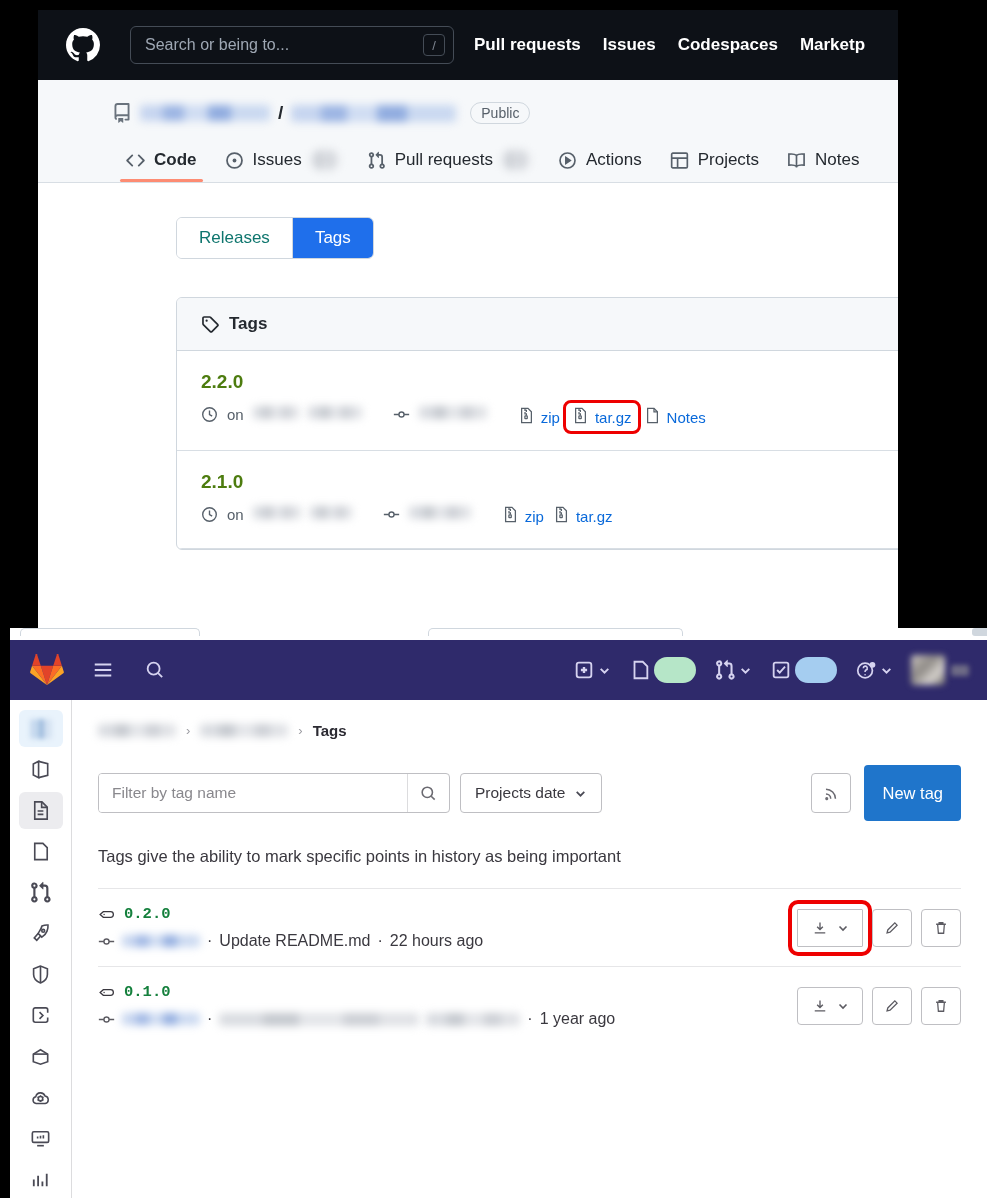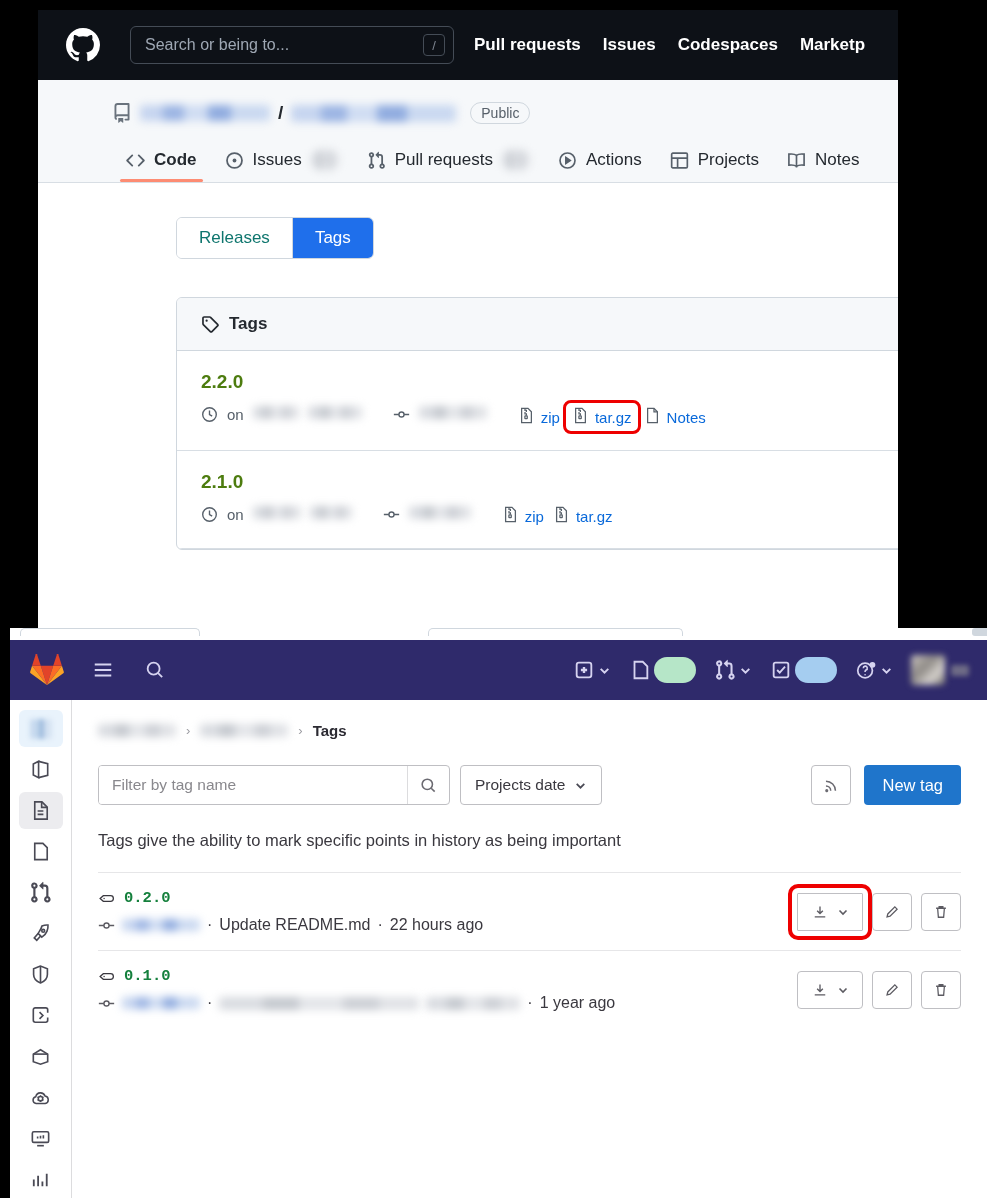--- a/index.html
+++ b/index.html
@@ -157,21 +157,21 @@
     font-size:15.5px; color:#3a383f;
   }
   .gl-sort svg{ width:13px;height:13px;color:#4a4a55;}
   .gl-tb-right{ margin-left:auto; display:flex; align-items:center; gap:13px; }
   .gl-rss{
     width:40px;height:40px;border:1px solid #bfbfc3;border-radius:4px;
     display:flex;align-items:center;justify-content:center;color:#6b6a71;
   }
   .gl-rss svg{ width:19px;height:19px;}
   .gl-newtag{
-    height:40px; background:#1f75cb; color:#fff; border-radius:4px;
+    height:56px; background:#1f75cb; color:#fff; border-radius:4px;
     display:flex; align-items:center; padding:0 18px; font-size:16.5px;
   }
   .gl-desc{ margin-top:26px; font-size:16.5px; color:#3a383f; }
 
   .gl-taglist{ margin-top:22px; }
   .gl-tagrow{
     display:flex; align-items:center; padding:16px 0 16px 0;
     border-top:1px solid #e6e6e8;
   }
   .gl-tagrow:first-child{ border-top:1px solid #e6e6e8; }

